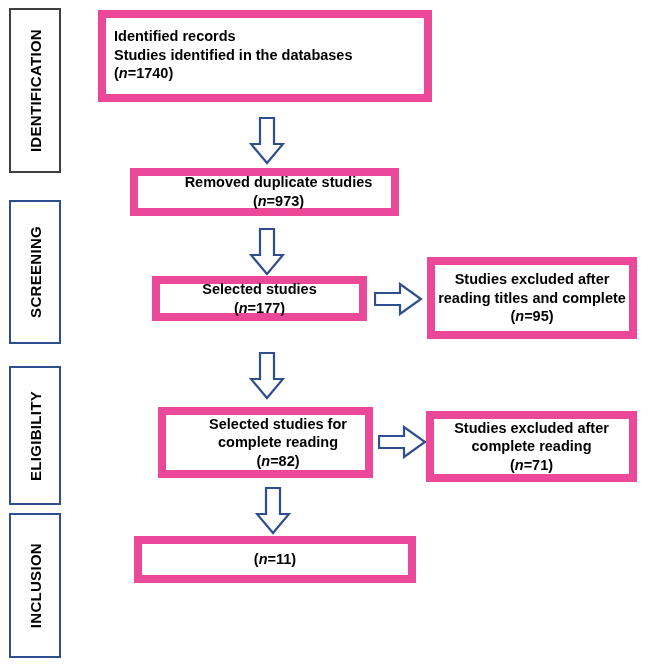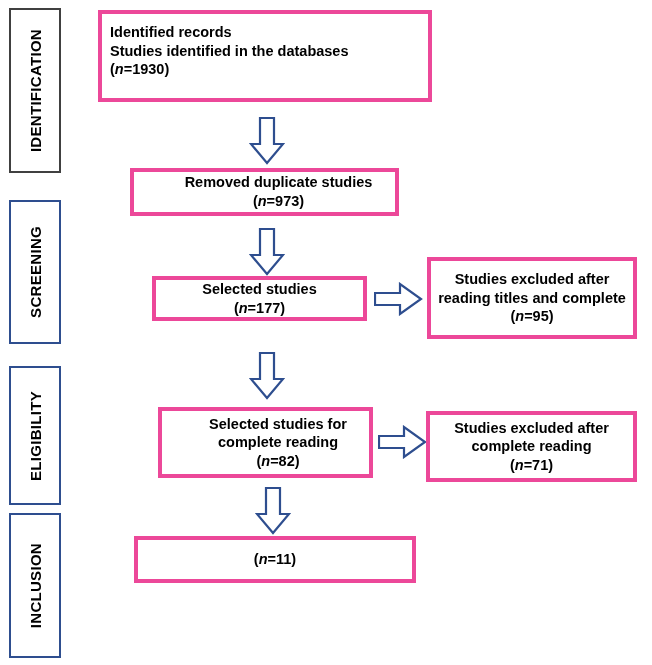--- a/index.html
+++ b/index.html
@@ -38,21 +38,21 @@
     letter-spacing: 0.3px;
     color: #000000;
     white-space: nowrap;
     line-height: 1;
   }
 
   
   .fbox {
     position: absolute;
     box-sizing: border-box;
-    border: 4px solid #ec4899;
+    border: 8px solid #ec4899;
     background: #ffffff;
     display: flex;
     flex-direction: column;
     justify-content: center;
     color: #000000;
     font-weight: bold;
     font-size: 14.5px;
     line-height: 1.28;
   }
   .fbox.center { align-items: center; text-align: center; }
@@ -92,21 +92,21 @@
     <span class="stage-label">ELIGIBILITY</span>
   </div>
 
   <div class="stage" style="left:9px; top:513px; width:52px; height:145px;">
     <span class="stage-label">INCLUSION</span>
   </div>
 
   <div class="fbox leftal" style="left:98px; top:10px; width:334px; height:92px;">
     <span class="ln">Identified records</span>
     <span class="ln">Studies identified in the databases</span>
-    <span class="ln"><span>(</span><span class="nital">n</span><span>=1930)</span></span>
+    <span class="ln"><span>(</span><span class="nital">n</span><span>=1740)</span></span>
   </div>
 
   <div class="arrow" style="left:249px; top:117px;">
     <svg width="36" height="48" viewBox="0 0 36 48">
       <polygon points="11,1 25,1 25,27 34,27 18,46 2,27 11,27" fill="#ffffff" stroke="#2E4E8F" stroke-width="2.2" stroke-linejoin="miter"></polygon>
     </svg>
   </div>
 
   <div class="fbox center" style="left:130px; top:168px; width:269px; height:48px;padding-left:28px;">
     <span class="ln">Removed duplicate studies</span>

